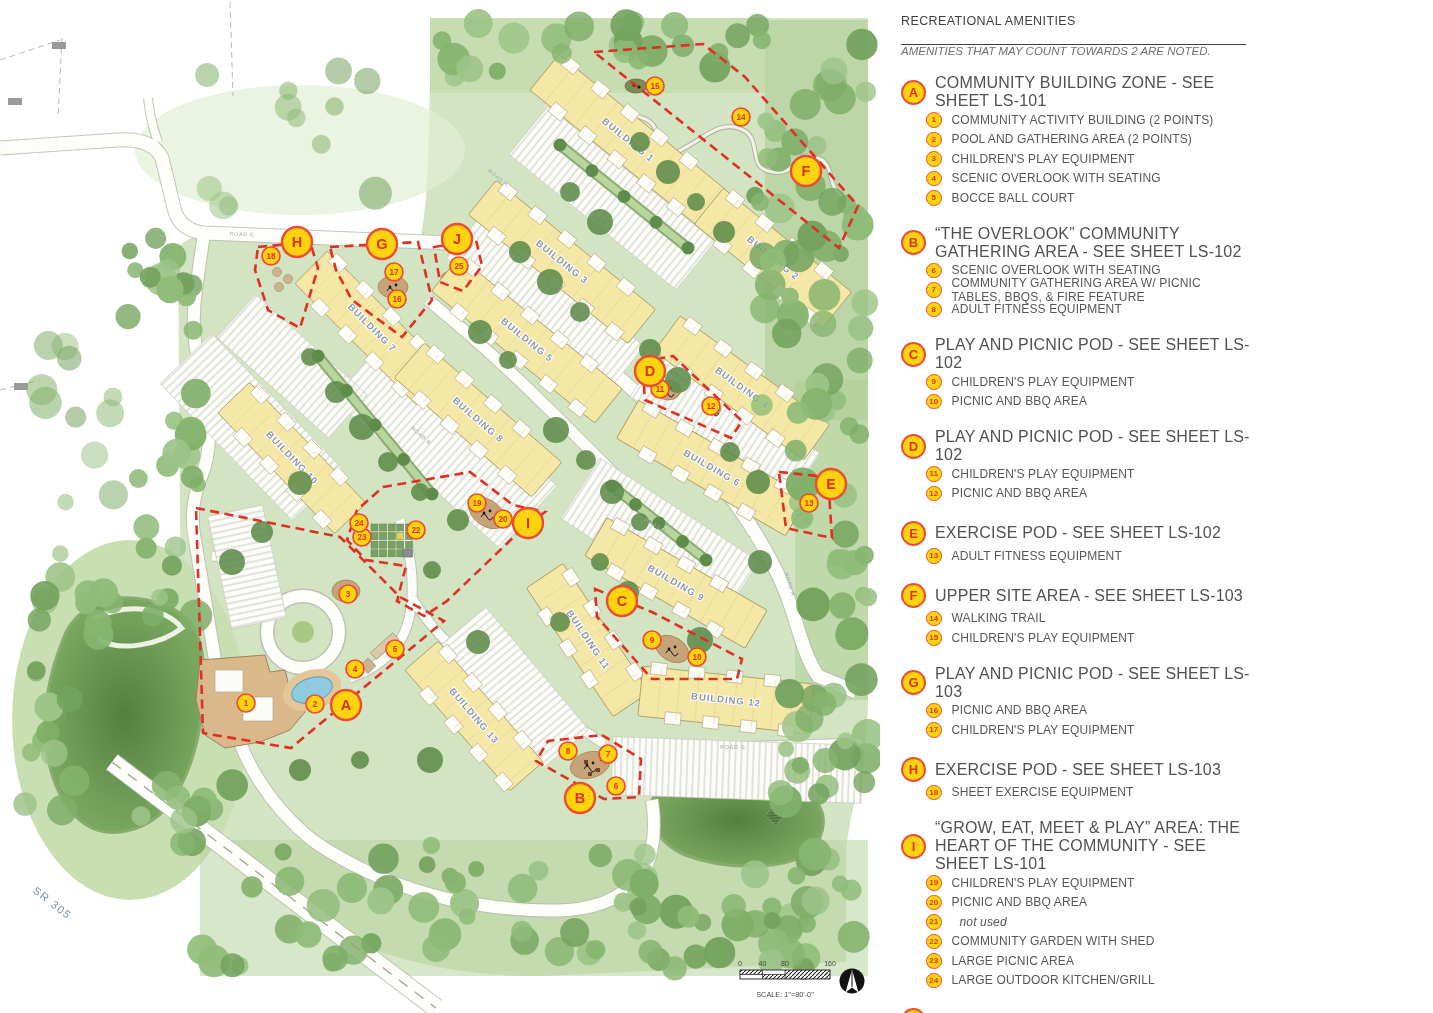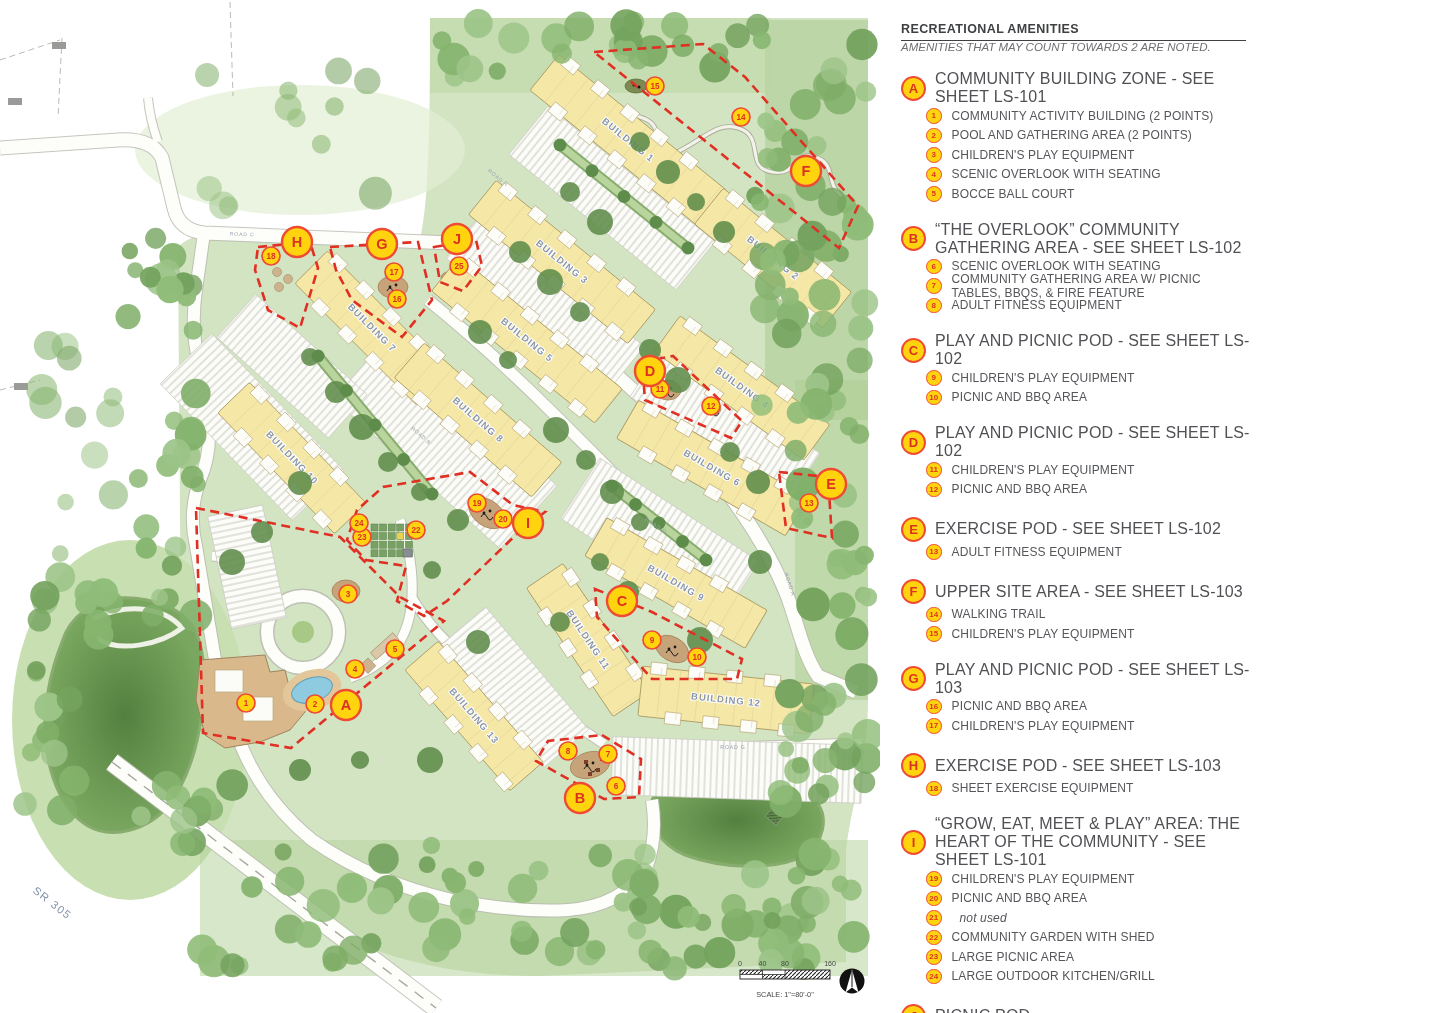--- a/index.html
+++ b/index.html
@@ -1,22 +1,22 @@
 <!DOCTYPE html>
 <html><head>
 <meta charset="utf-8">
 <style>
   html,body{margin:0;padding:0;background:#fff;}
   #stage{position:relative;width:1433px;height:1013px;background:#fff;overflow:hidden;
          font-family:"Liberation Sans",sans-serif;}
   #siteplan{position:absolute;left:0;top:0;}
   
   #legend{position:absolute;left:901px;top:14px;width:352px;color:#55565A;}
-  .lg-title{font-size:12.5px;font-weight:bold;letter-spacing:.4px;color:#3F4042;
-            border-bottom:1.6px solid #3F4042;padding-bottom:4px;width:345px;margin-top:8px;}
+  .lg-title{font-size:12.5px;font-weight:normal;letter-spacing:.4px;color:#3F4042;
+            border-bottom:1.6px solid #3F4042;padding-bottom:16px;width:345px;}
   .lg-sub{font-size:11.5px;font-style:italic;color:#6F7074;}
   .lg-group{margin-top:17px;}
   .lg-ghead{display:flex;align-items:center;gap:9px;min-height:26px;}
   .lg-glabel{font-size:16px;letter-spacing:.2px;color:#505155;}
   .lg-item{display:flex;align-items:center;gap:10px;height:19.5px;margin-left:25px;}
   .lg-ilabel{font-size:12px;letter-spacing:.15px;color:#55565A;}
   .lg-ilabel.it{font-style:italic;margin-left:8px;}
   .lbadge{flex:none;width:21px;height:21px;border-radius:50%;background:#FFD40E;
           border:2.6px solid #EF4B33;color:#DC3222;font-weight:bold;font-size:13px;
           display:flex;align-items:center;justify-content:center;}

